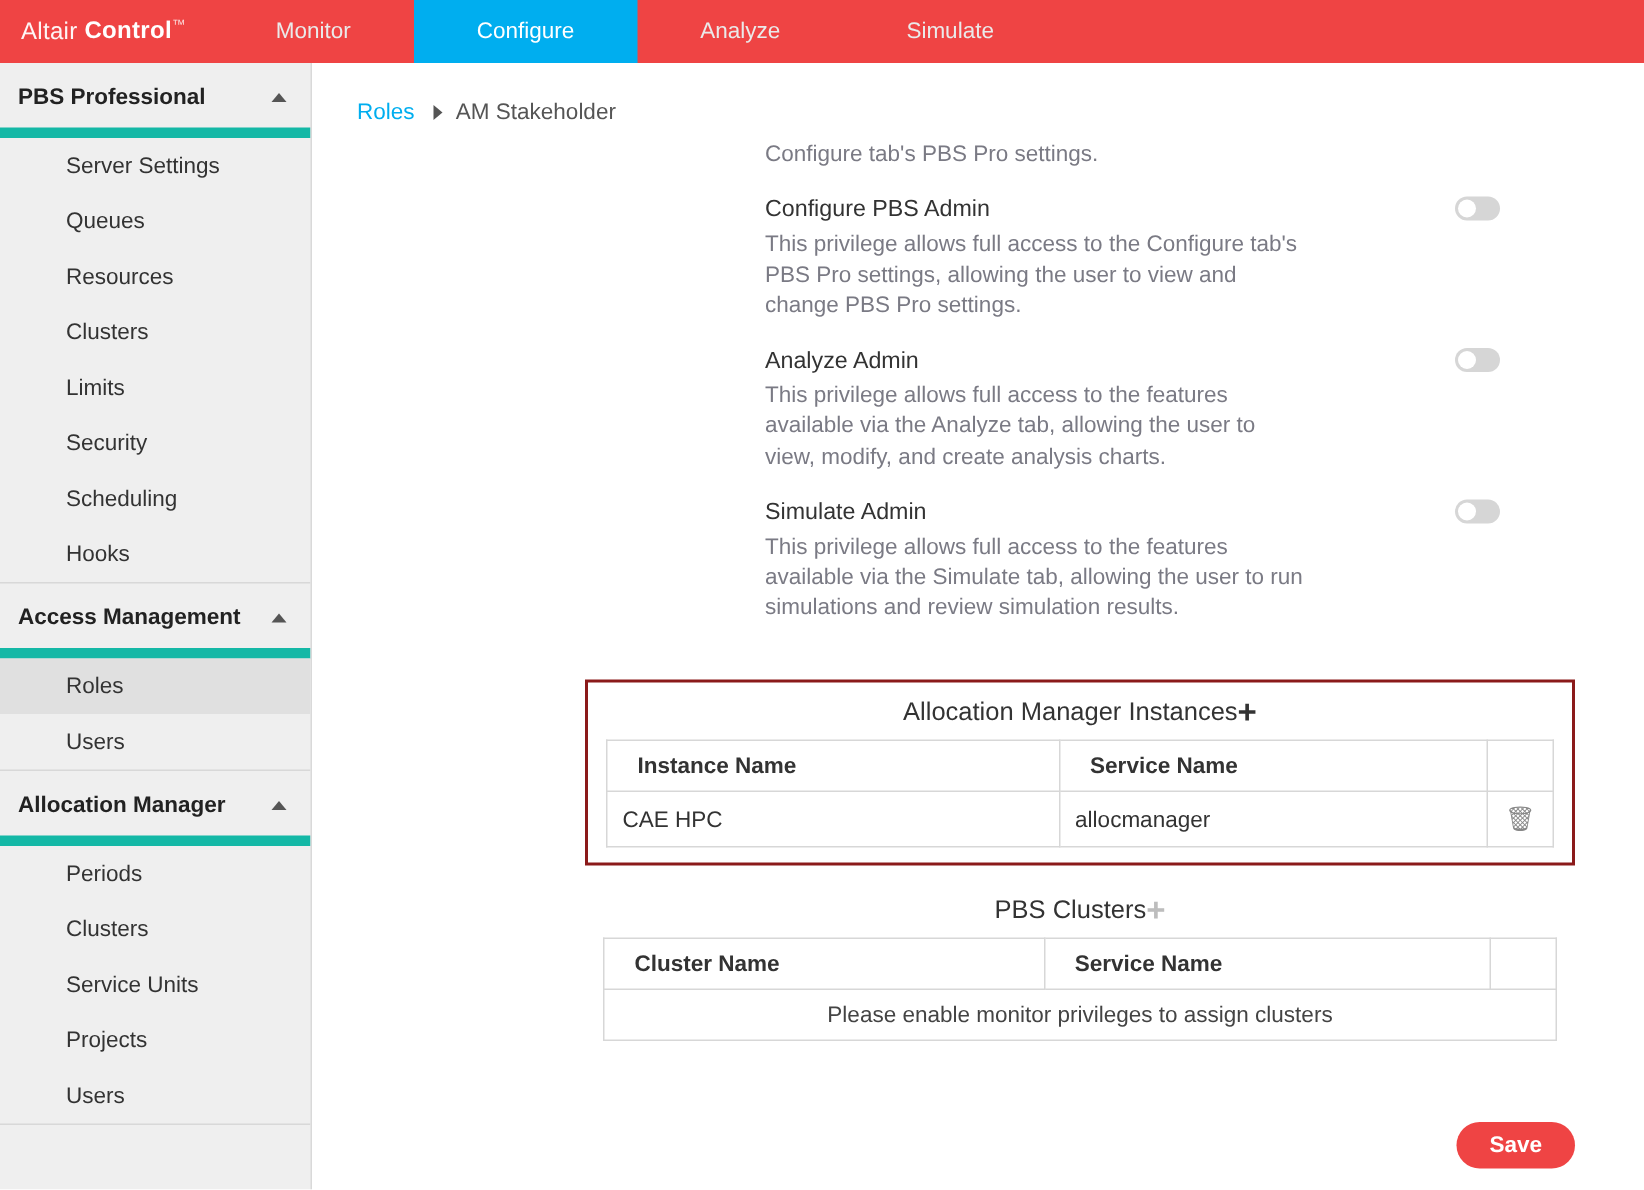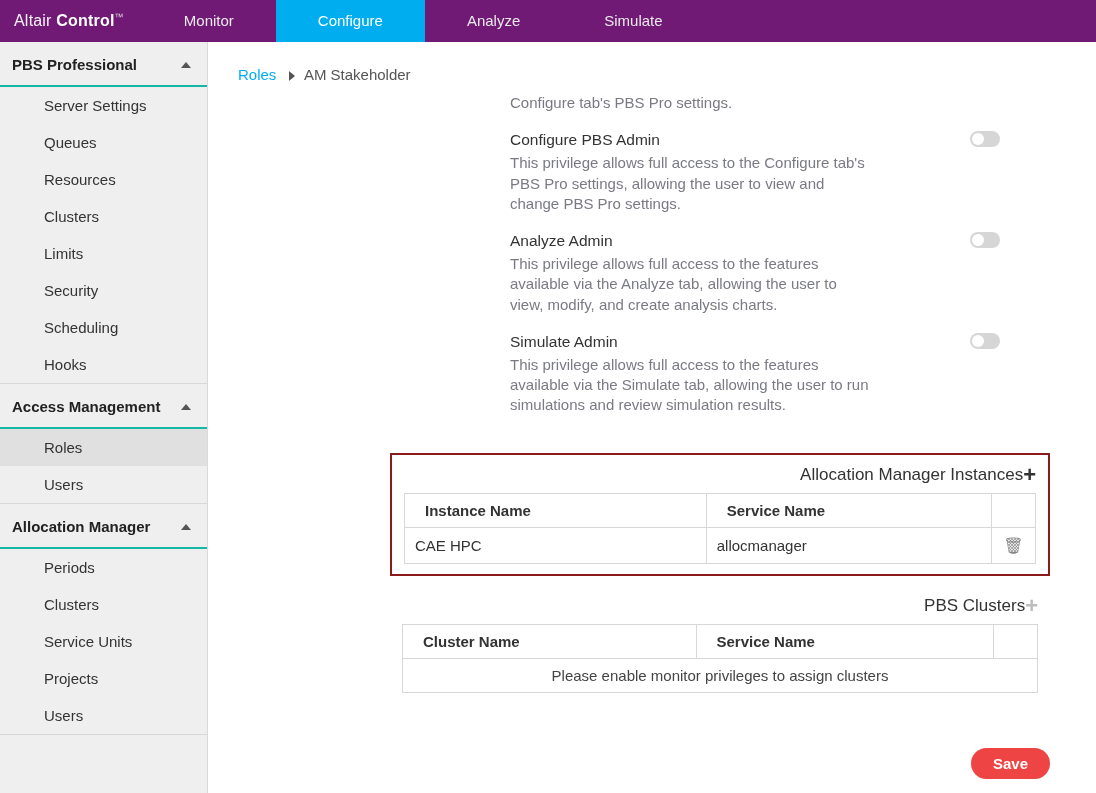--- a/index.html
+++ b/index.html
@@ -10,21 +10,21 @@
     width: 1096px;
     height: 793px;
     overflow: hidden;
     background: #fff;
   }
   
   .topnav {
     display: flex;
     align-items: center;
     height: 42px;
-    background: #701a75;
+    background: #ef4444;
     color: #fff;
   }
   .brand {
     padding: 0 18px 0 14px;
     font-size: 16px;
     letter-spacing: .2px;
     white-space: nowrap;
   }
   .brand .light { font-weight: 300; opacity:.95; }
   .brand .bold { font-weight: 700; }
@@ -50,21 +50,21 @@
     overflow-y: auto;
   }
   .side-section-header {
     display: flex;
     justify-content: space-between;
     align-items: center;
     padding: 14px 16px 12px 12px;
     font-weight: 700;
     font-size: 15px;
     color:#222;
-    border-bottom: 2px solid #14b8a6;
+    border-bottom: 7px solid #14b8a6;
     cursor: pointer;
   }
   .side-section-header + .side-items { border-bottom: 1px solid #d8d8d8; }
   .chev-up {
     width:0;height:0;
     border-left:5px solid transparent;
     border-right:5px solid transparent;
     border-bottom:6px solid #555;
   }
   .side-item {
@@ -126,21 +126,21 @@
   .panel {
     margin-left: 152px;
     width: 660px;
     margin-top: 10px;
   }
   .panel.highlight {
     border: 2px solid #8b1a1a;
     padding: 6px 12px 10px;
   }
   .panel-header {
-    display:flex; justify-content: flex-end; align-items:center;
+    display:flex; justify-content: center; align-items:center;
     font-size: 17px; padding: 4px 0 8px;
   }
   .add-icon { font-size: 22px; font-weight:700; cursor:pointer; line-height: 18px;}
   .add-icon.disabled { color:#bdbdbd; cursor:default;}
   .tbl { width:100%; border-collapse: collapse; }
   .tbl th, .tbl td {
     border:1px solid #d7d7d7;
     padding: 8px 10px;
     text-align:left;
     font-size:15px;

